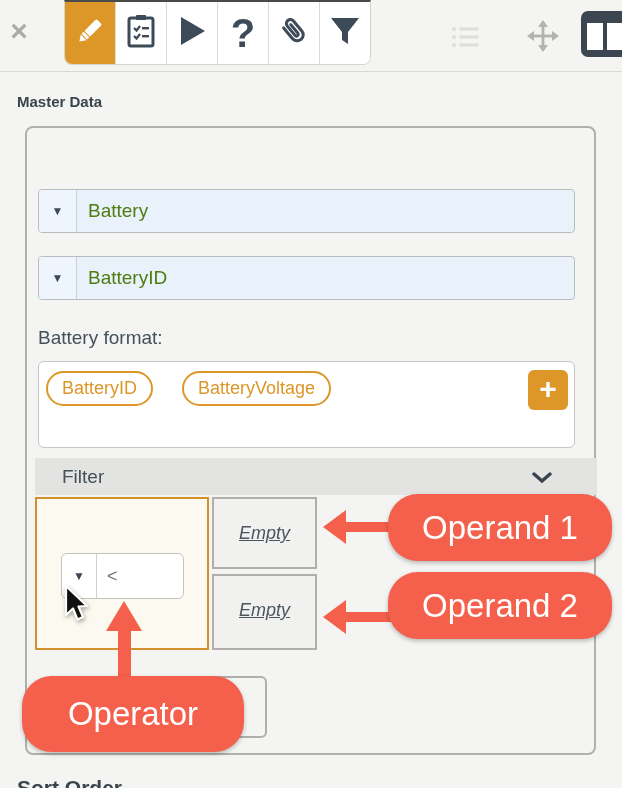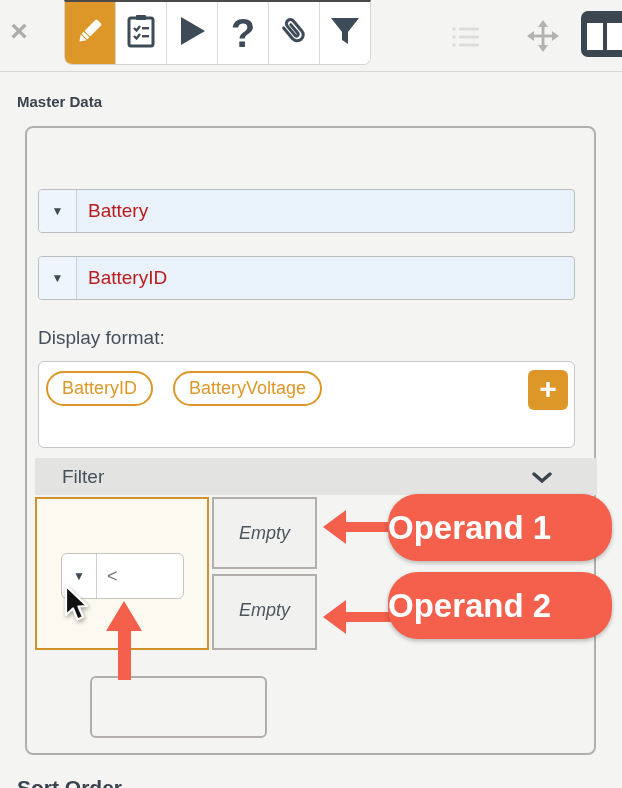--- a/index.html
+++ b/index.html
@@ -24,21 +24,21 @@
   
   .page-title{position:absolute;left:17px;top:93px;font-size:15px;font-weight:700;color:#3a444e;}
   .group-box{position:absolute;left:25px;top:126px;width:571px;height:629px;border:2px solid #b2b0ad;
     border-radius:8px;box-sizing:border-box;}
   .field-label{position:absolute;font-size:19px;color:#44505c;}
   .dropdown{position:absolute;left:38px;width:537px;height:44px;background:#e9f1fa;border:1px solid #babdc0;
     border-radius:4px;box-sizing:border-box;display:flex;align-items:stretch;}
   .dd-arrow-cell{width:37px;background:#eff5fc;border-right:1px solid #c9d1d9;display:flex;
     align-items:center;justify-content:center;border-radius:3px 0 0 3px;}
   .dd-tri{font-size:12px;color:#3d4a57;}
-  .dd-value{flex:1;display:flex;align-items:center;padding-left:11px;font-size:19px;color:#b91c1c;}
+  .dd-value{flex:1;display:flex;align-items:center;padding-left:11px;font-size:19px;color:#4d7c0f;}
 
   .format-box{position:absolute;left:38px;top:361px;width:537px;height:87px;background:#ffffff;
     border:1px solid #c9c7c4;border-radius:6px;box-sizing:border-box;}
   .tag-pill{position:absolute;top:371px;height:35px;border:2px solid #dd9729;border-radius:19px;
     color:#dd9729;font-size:18px;line-height:31px;padding:0 14px;background:#fff;box-sizing:border-box;}
   .add-btn{position:absolute;left:528px;top:370px;width:40px;height:40px;background:#dd9729;border-radius:6px;
     color:#ffffff;font-size:30px;font-weight:700;text-align:center;line-height:38px;}
 
   .filter-bar{position:absolute;left:35px;top:458px;width:562px;height:37px;background:#e3e3e1;
     display:flex;align-items:center;}
@@ -47,30 +47,30 @@
 
   .operator-box{position:absolute;left:35px;top:497px;width:174px;height:153px;background:#fcfaf0;
     border:2px solid #d2912a;box-sizing:border-box;}
   .op-dropdown{position:absolute;left:24px;top:54px;width:123px;height:46px;background:#ffffff;
     border:1px solid #c6c4c1;border-radius:6px;box-sizing:border-box;display:flex;}
   .op-arrow-cell{width:34px;border-right:1px solid #d2d0cd;display:flex;align-items:center;justify-content:center;}
   .op-value{flex:1;display:flex;align-items:center;padding-left:10px;font-size:18px;color:#67707a;}
 
   .empty-cell{position:absolute;left:212px;width:105px;background:#f1f1ef;border:2px solid #b1aeab;
     box-sizing:border-box;display:flex;align-items:flex-start;justify-content:center;}
-  .empty-cell span{font-size:18px;font-style:italic;color:#4c565f;margin-top:24px;}
+  .empty-cell span{font-size:18px;font-style:italic;color:#4c565f;margin-top:24px;text-decoration:underline;}
 
   .ghost-box{position:absolute;left:90px;top:676px;width:177px;height:62px;border:2px solid #b1aeab;
     border-radius:6px;box-sizing:border-box;}
 
   .partial-heading{position:absolute;left:17px;top:776px;font-size:21px;font-weight:700;color:#3a444e;}
 
   
-  .callout{position:absolute;background:#f4604c;border-radius:30px;color:#ffffff;font-weight:700;
-    display:flex;align-items:center;box-shadow:0 2px 4px rgba(0,0,0,.25);z-index:5;}
+  .callout{position:absolute;background:#f4604c;border-radius:30px;color:#ffffff;font-weight:400;
+    display:flex;align-items:center;justify-content:center;box-shadow:0 2px 4px rgba(0,0,0,.25);z-index:5;}
   .callout.big{font-size:33px;}
   .arr-stem-h{position:absolute;height:10px;background:#f4604c;z-index:4;}
   .arr-head-left{position:absolute;width:0;height:0;border-top:17px solid transparent;
     border-bottom:17px solid transparent;border-right:23px solid #f4604c;z-index:4;}
   .arr-stem-v{position:absolute;width:13px;background:#f4604c;z-index:4;}
   .arr-head-up{position:absolute;width:0;height:0;border-left:18px solid transparent;
     border-right:18px solid transparent;border-bottom:30px solid #f4604c;z-index:4;}
 
   .cursor{position:absolute;left:62px;top:585px;z-index:6;filter:drop-shadow(1px 2px 2px rgba(0,0,0,.35));}
 </style>
@@ -181,25 +181,25 @@
     <div class="dd-value">Battery</div>
   </div>
 
   <div class="dropdown" style="top:256px;">
     <div class="dd-arrow-cell">
       <span class="dd-tri">▼</span>
     </div>
     <div class="dd-value">BatteryID</div>
   </div>
 
-  <div class="field-label" style="left:38px;top:327px;">Display format:</div>
+  <div class="field-label" style="left:38px;top:327px;">Battery format:</div>
 
   <div class="format-box"></div>
   <div class="tag-pill" style="left:46px;">BatteryID</div>
-  <div class="tag-pill" style="left:173px;">BatteryVoltage</div>
+  <div class="tag-pill" style="left:182px;">BatteryVoltage</div>
   <div class="add-btn">+</div>
 
   <div class="filter-bar">
     <span class="lbl">Filter</span>
     <span class="chev">
       <svg width="20" height="12" viewBox="0 0 20 12">
         <path d="M2 2 L10 9 L18 2" fill="none" stroke="#3a444e" stroke-width="3.4" stroke-linecap="round"></path>
       </svg>
     </span>
   </div>
@@ -231,20 +231,23 @@
   </div>
 
   <div class="arr-head-left" style="left:323px;top:600px;"></div>
   <div class="arr-stem-h" style="left:344px;top:612px;width:50px;"></div>
   <div class="callout big" style="left:388px;top:572px;width:224px;height:67px;">
     <span>Operand 2</span>
   </div>
 
   <div class="arr-head-up" style="left:106px;top:601px;"></div>
   <div class="arr-stem-v" style="left:118px;top:628px;height:52px;"></div>
+  <div class="callout big" style="left:22px;top:676px;width:222px;height:76px;">
+    <span>Operator</span>
+  </div>
 
   <div class="cursor">
     <svg width="30" height="40" viewBox="0 0 30 40">
       <path d="M4 1 L4 30 L11 23.5 L15.5 34.5 L21 32 L16.5 21.5 L25 21 Z" fill="#111111" stroke="#ffffff" stroke-width="2.2" stroke-linejoin="round"></path>
     </svg>
   </div>
 
 </div>
 
 </body></html>

